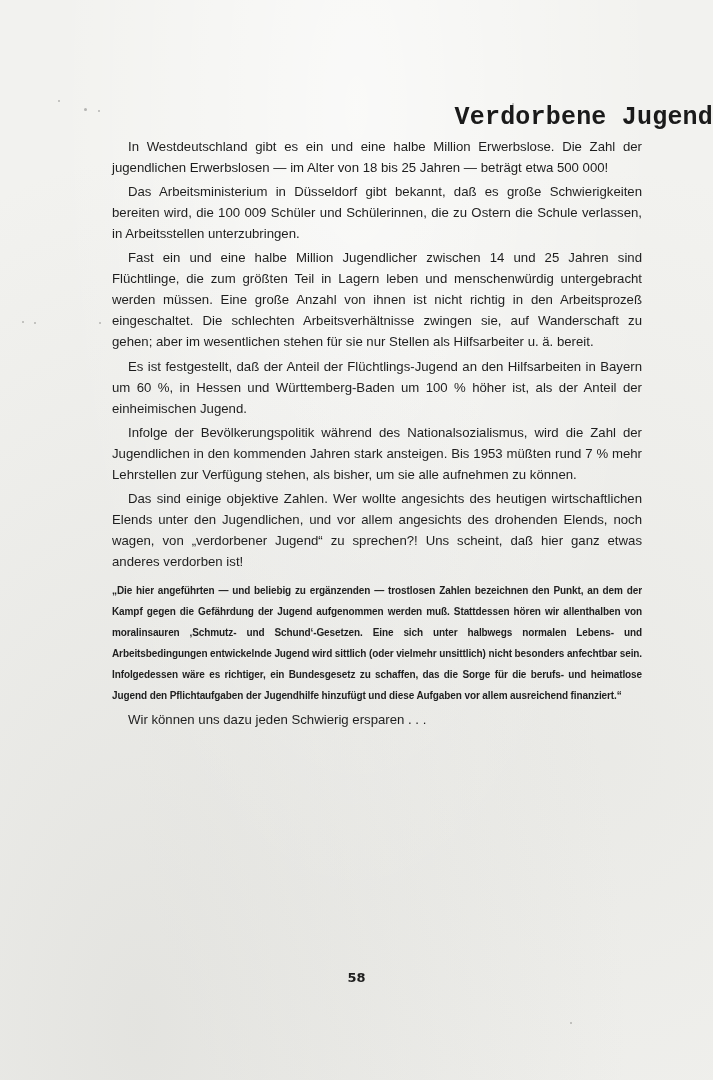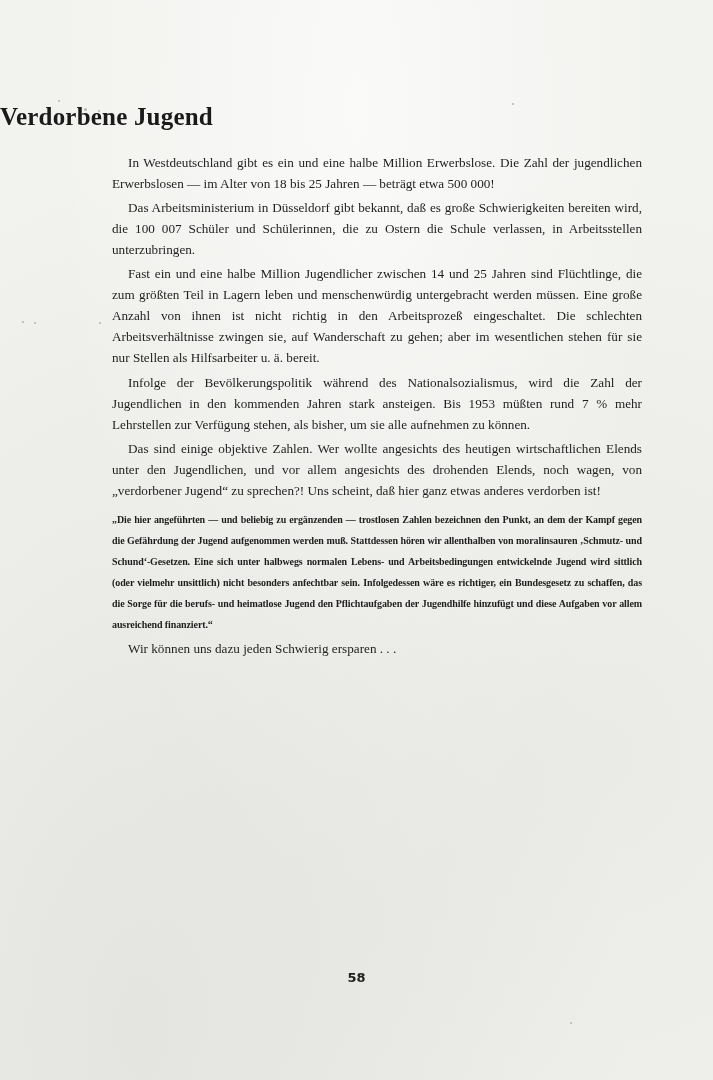--- a/index.html
+++ b/index.html
@@ -22,33 +22,33 @@
         radial-gradient(ellipse at 20% 95%, rgba(200,200,195,0.35), transparent 60%),
         radial-gradient(ellipse at 85% 70%, rgba(215,215,210,0.3), transparent 55%),
         radial-gradient(ellipse at 50% 10%, rgba(255,255,255,0.6), transparent 60%),
         #f2f2ef;
     }
     .title {
       position: absolute;
       left: 0;
       width: 713px;
       top: 86px;
-      text-align: left;
-      font-family: Liberation Serif, serif;
+      text-align: right;
+      font-family: Liberation Mono, monospace;
       font-weight: bold;
       font-size: 25px;
       letter-spacing: 0.2px;
       color: #1a1a1a;
     }
     .body-text {
       position: absolute;
       left: 112px;
       width: 530px;
-      top: 152px;
-      font-family: Liberation Serif, serif;
+      top: 136px;
+      font-family: Liberation Sans, sans-serif;
       font-size: 13.2px;
       line-height: 21px;
       text-align: justify;
       color: #1e1e1e;
     }
     .body-text p {
       margin: 0 0 3.2px 0;
       text-indent: 16px;
       hyphens: manual;
     }
@@ -88,22 +88,23 @@
   <span class="speck" style="left:512px;top:103px;width:2px;height:2px;"></span>
   <span class="speck" style="left:22px;top:321px;width:2px;height:2px;"></span>
   <span class="speck" style="left:34px;top:322px;width:2px;height:2px;"></span>
   <span class="speck" style="left:99px;top:322px;width:2px;height:2px;"></span>
   <span class="speck" style="left:570px;top:1022px;width:2px;height:2px;"></span>
 
   <h1 class="title">Verdorbene Jugend</h1>
 
   <div class="body-text">
     <p>In Westdeutschland gibt es ein und eine halbe Million Erwerbslose. Die Zahl der jugendlichen Erwerbslosen — im Alter von 18 bis 25 Jahren — beträgt etwa 500 000!</p>
-    <p>Das Arbeitsministerium in Düsseldorf gibt bekannt, daß es große Schwierig­keiten bereiten wird, die 100 007 Schüler und Schülerinnen, die zu Ostern die Schule verlassen, in Arbeitsstellen unterzubringen.</p>
+    <p>Das Arbeitsministerium in Düsseldorf gibt bekannt, daß es große Schwierig­keiten bereiten wird, die 100 009 Schüler und Schülerinnen, die zu Ostern die Schule verlassen, in Arbeitsstellen unterzubringen.</p>
     <p>Fast ein und eine halbe Million Jugendlicher zwischen 14 und 25 Jahren sind Flüchtlinge, die zum größten Teil in Lagern leben und menschenwürdig untergebracht werden müssen. Eine große Anzahl von ihnen ist nicht richtig in den Arbeitsprozeß eingeschaltet. Die schlechten Arbeitsverhältnisse zwingen sie, auf Wanderschaft zu gehen; aber im wesentlichen stehen für sie nur Stellen als Hilfsarbeiter u. ä. bereit.</p>
+    <p>Es ist festgestellt, daß der Anteil der Flüchtlings-Jugend an den Hilfsarbeiten in Bayern um 60 %, in Hessen und Württemberg-Baden um 100 % höher ist, als der Anteil der einheimischen Jugend.</p>
     <p>Infolge der Bevölkerungspolitik während des Nationalsozialismus, wird die Zahl der Jugendlichen in den kommenden Jahren stark ansteigen. Bis 1953 müßten rund 7 % mehr Lehrstellen zur Verfügung stehen, als bisher, um sie alle aufnehmen zu können.</p>
     <p>Das sind einige objektive Zahlen. Wer wollte angesichts des heutigen wirtschaftlichen Elends unter den Jugendlichen, und vor allem angesichts des drohenden Elends, noch wagen, von „verdorbener Jugend“ zu sprechen?! Uns scheint, daß hier ganz etwas anderes verdorben ist!</p>
     <p class="quote">„Die hier angeführten — und beliebig zu ergänzenden — trostlosen Zahlen bezeichnen den Punkt, an dem der Kampf gegen die Gefährdung der Jugend aufgenommen werden muß. Stattdessen hören wir allenthalben von moralin­sauren ‚Schmutz- und Schund‘-Gesetzen. Eine sich unter halbwegs normalen Lebens- und Arbeitsbedingungen entwickelnde Jugend wird sittlich (oder viel­mehr unsittlich) nicht besonders anfechtbar sein. Infolgedessen wäre es rich­tiger, ein Bundesgesetz zu schaffen, das die Sorge für die berufs- und heimat­lose Jugend den Pflichtaufgaben der Jugendhilfe hinzufügt und diese Aufgaben vor allem ausreichend finanziert.“</p>
     <p>Wir können uns dazu jeden Schwierig ersparen . . .</p>
   </div>
 
   <div class="page-number">58</div>
 </div>
 
 </body></html>

